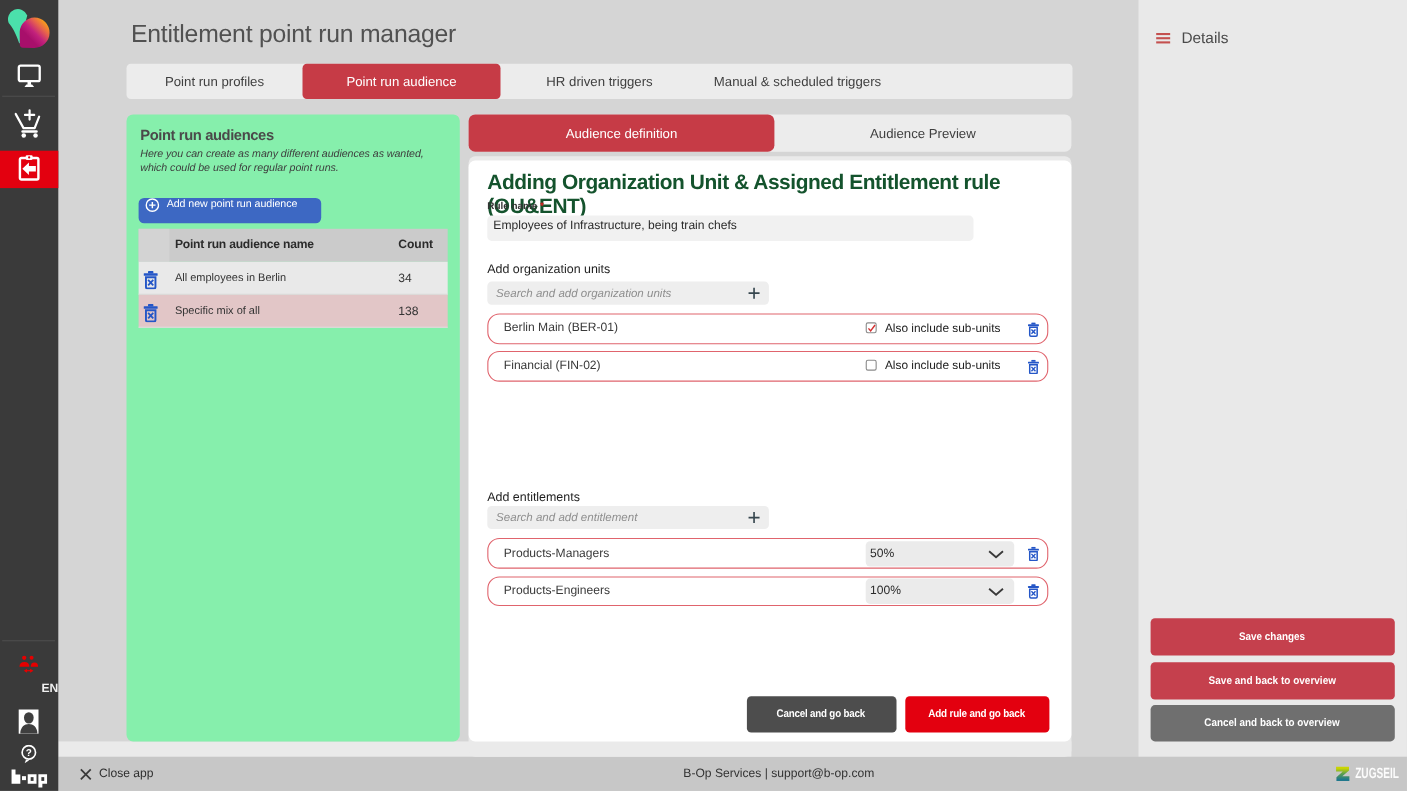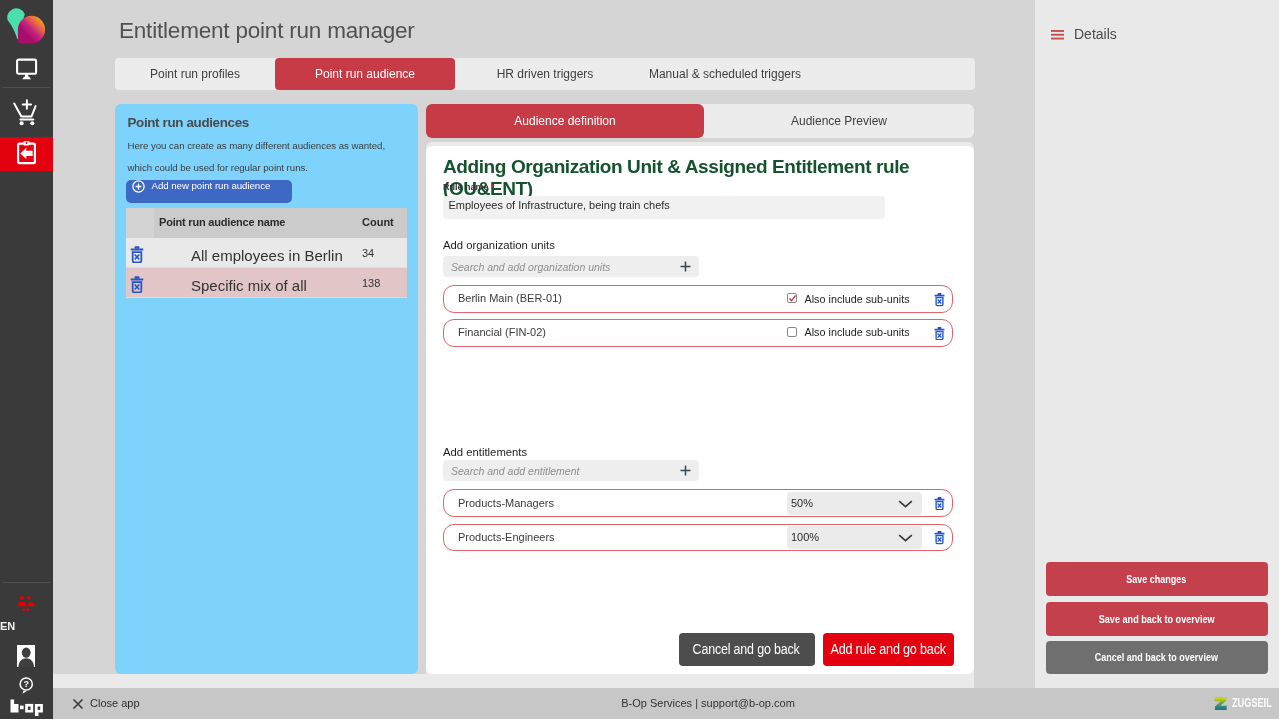--- a/index.html
+++ b/index.html
@@ -8,50 +8,50 @@
   .abs { position:absolute; }
   .sidebar { left:0; top:0; width:53px; height:719px; background:#3a3a3a; z-index:5; }
   .details { left:1035px; top:0; width:244px; height:688px; background:#e9e9e9; }
   .strip { left:53px; top:674px; width:921px; height:14px; background:#eaeaea; }
   .botbar { left:53px; top:688px; width:1226px; height:31px; background:#c7c7c7; }
   .title { left:119px; top:17.5px; font-size:22.5px; color:#515151; letter-spacing:-0.2px; }
   .tabbar { left:115px; top:58px; width:860px; height:32px; background:#ececec; border-radius:4px; }
   .tab { position:absolute; top:0; height:32px; display:flex; align-items:center; justify-content:center;
          font-size:12px; color:#3f3f3f; }
   .tab.active { background:#c63b46; color:#fff; border-radius:4px; }
-  .lpanel { left:115px; top:104px; width:302.5px; height:570px; background:#7dd3fc; border-radius:6px; }
+  .lpanel { left:115px; top:104px; width:302.5px; height:570px; background:#86efac; border-radius:6px; }
   .rtabbar { left:426px; top:104px; width:548px; height:34px; background:#ececec; border-radius:6px; }
   .rtab-active { position:absolute; left:0; top:0; width:278px; height:34px; background:#c63b46; border-radius:6px;
                  display:flex; align-items:center; justify-content:center; color:#fff; font-size:12px; }
   .rtab2 { position:absolute; left:278px; top:0; width:270px; height:34px; display:flex; align-items:center;
            justify-content:center; color:#3f3f3f; font-size:12px; }
   .wpanel { left:426px; top:142px; width:548px; height:532px; }
   .wlight { left:426px; top:141.5px; width:548px; height:546.5px; background:#eaeaea; border-radius:6px; }
   .wwhite { left:426px; top:146px; width:548px; height:528px; background:#fff; border-radius:6px; }
   .trow { position:absolute; left:11px; width:280.5px; height:30px; border-bottom:1px solid #dcdcdc; }
   .trow .tdel { position:absolute; left:4px; top:7.5px; }
-  .trow .tname { position:absolute; left:33px; top:9px; font-size:15px; color:#333;margin-left:32px; }
+  .trow .tname { position:absolute; left:33px; top:9px; font-size:10px; color:#333; }
   .trow .tcount { position:absolute; left:236px; top:9px; font-size:11px; color:#333; }
   .flabel { position:absolute; font-size:11.3px; color:#1e1e1e; }
   .sfield { position:absolute; left:17px; width:256px; height:21px; background:#eee; border-radius:4px; }
   .sfield .ph { position:absolute; left:8px; top:5px; font-style:italic; font-size:10.5px; color:#8e8e8e; }
   .sfield svg { position:absolute; right:8px; top:5px; }
   .rrow { position:absolute; left:17px; width:510px; height:28px; background:#fff;
           border:1px solid #e0646d; border-radius:11px; }
   .rrow .rtext { position:absolute; left:14px; top:6px; font-size:11px; color:#3a3a3a;text-align:right; }
   .rrow .rdel { position:absolute; left:490px; top:7px; }
   .ent .rdel { top:6.5px; }
   .drop { position:absolute; left:343px; top:1.5px; width:135px; height:23px; background:#ebebeb; border-radius:4px; }
   .drop .dtext { position:absolute; left:4px; top:5px; font-size:11px; color:#2b2b2b; }
   .drop svg { position:absolute; right:9px; top:8px; }
   .cbox { position:absolute; left:343px; top:7px; width:10px; height:10px; border:1.4px solid #8a8a8a;
           border-radius:2px; background:#fff; }
   .clabel { position:absolute; left:360.5px; top:6.5px; font-size:10.8px; color:#222; }
   .fbtn { position:absolute; top:490.5px; height:33px; border-radius:4px; color:#fff; display:flex;
-          align-items:center; justify-content:center; font-weight:normal; font-size:14px; letter-spacing:-0.2px; }
+          align-items:center; justify-content:center; font-weight:bold; font-size:10px; letter-spacing:-0.2px; }
   .dbtn { position:absolute; left:11px; width:221.5px; height:34px; border-radius:4px; color:#fff;
           display:flex; align-items:center; justify-content:center; font-weight:bold; font-size:10px; }
 </style>
 </head>
 <body>
 <svg width="0" height="0" style="position:absolute;">
   <defs>
     <g id="trash" fill="none">
       <rect x="3.9" y="0" width="4.2" height="2" rx="0.6" fill="#2456c7"></rect>
       <rect x="0.6" y="1.8" width="10.8" height="1.9" rx="0.4" fill="#2456c7"></rect>
@@ -65,21 +65,21 @@
 <div class="abs botbar"></div>
 <div class="abs title">Entitlement point run manager</div>
 <div class="abs tabbar">
   <div class="tab" style="left:0;width:160px;">Point run profiles</div>
   <div class="tab active" style="left:160px;width:180px;">Point run audience</div>
   <div class="tab" style="left:340px;width:180px;">HR driven triggers</div>
   <div class="tab" style="left:520px;width:180px;">Manual &amp; scheduled triggers</div>
 </div>
 <div class="abs lpanel" id="lpanel">
   <div style="position:absolute;left:12.5px;top:10.5px;font-weight:bold;font-size:13.4px;letter-spacing:-0.35px;color:#4a4a4a;">Point run audiences</div>
-  <div style="position:absolute;left:12.5px;top:31px;font-size:9.7px;line-height:22px;letter-spacing:-0.05px;color:#3d3d3d;">Here you can create as many different audiences as wanted,<br>which could be used for regular point runs.</div>
+  <div style="position:absolute;left:12.5px;top:31px;font-style:italic;font-size:9.7px;line-height:12px;letter-spacing:-0.05px;color:#3d3d3d;">Here you can create as many different audiences as wanted,<br>which could be used for regular point runs.</div>
   <div style="position:absolute;left:11px;top:75.5px;width:166px;height:23.5px;background:#3d68c3;border-radius:5px;display:flex;align-items:flex-start;">
     <svg style="margin-left:5.5px;" width="13" height="13" viewBox="0 0 13 13">
         <circle cx="6.5" cy="6.5" r="5.6" fill="none" stroke="#fff" stroke-width="1.3"></circle>
         <path d="M6.5 3.6v5.8M3.6 6.5h5.8" stroke="#fff" stroke-width="1.3"></path>
       </svg>
     <span style="margin-left:7px;font-size:9.7px;color:#fff;letter-spacing:-0.05px;">Add new point run audience</span>
   </div>
   <div style="position:absolute;left:11px;top:104px;width:280.5px;height:30px;background:#cbcbcb;">
     <div style="position:absolute;left:0;top:0;width:28px;height:30px;background:#d3d3d3;"></div>
     <div style="position:absolute;left:33px;top:8px;font-weight:bold;font-size:11px;letter-spacing:-0.2px;color:#2b2b2b;">Point run audience name</div>
@@ -215,21 +215,21 @@
     <g fill="#e60000">
       <circle cx="5" cy="3" r="1.95"></circle>
         <circle cx="11.7" cy="2.9" r="1.8"></circle>
       <path d="M0.7 11.2q0-4.4 4.5-4.4t4.5 4.4z"></path>
       <path d="M10.9 11.2q0-3.9 3.4-3.9t3.3 3.9z"></path>
       <rect x="6" y="14.2" width="5.6" height="1.1"></rect>
       <path d="M7.6 13v3.6L4.6 14.8z"></path>
         <path d="M10.4 13v3.6l3-1.8z"></path>
     </g>
   </svg>
-  <div style="position:absolute;left:0;top:620px;width:53px;text-align:left;font-weight:bold;font-size:11px;color:#f0f0f0;">EN</div>
+  <div style="position:absolute;left:0;top:620px;width:53px;text-align:right;font-weight:bold;font-size:11px;color:#f0f0f0;">EN</div>
   <div style="position:absolute;left:16.5px;top:645px;width:18.5px;height:22px;background:#fff;">
     <svg width="18.5" height="22" viewBox="0 0 18.5 22">
       <ellipse cx="9.2" cy="7.6" rx="4.4" ry="5.2" fill="#3f3f3f"></ellipse>
       <path d="M1.4 22c0-6 4-8.8 7.8-8.8s7.8 2.8 7.8 8.8z" fill="#3f3f3f"></path>
     </svg>
   </div>
   <svg style="position:absolute;left:19px;top:677px;" width="15" height="17" viewBox="0 0 15 17">
     <circle cx="7.2" cy="7" r="6.1" fill="none" stroke="#fff" stroke-width="1.5"></circle>
     <path d="M4.6 13.6L3.4 16.8 7.6 14.2z" fill="#fff"></path>
     <text x="7.2" y="10.2" font-size="9" font-weight="bold" fill="#fff" text-anchor="middle" font-family="Liberation Sans, sans-serif">?</text>

